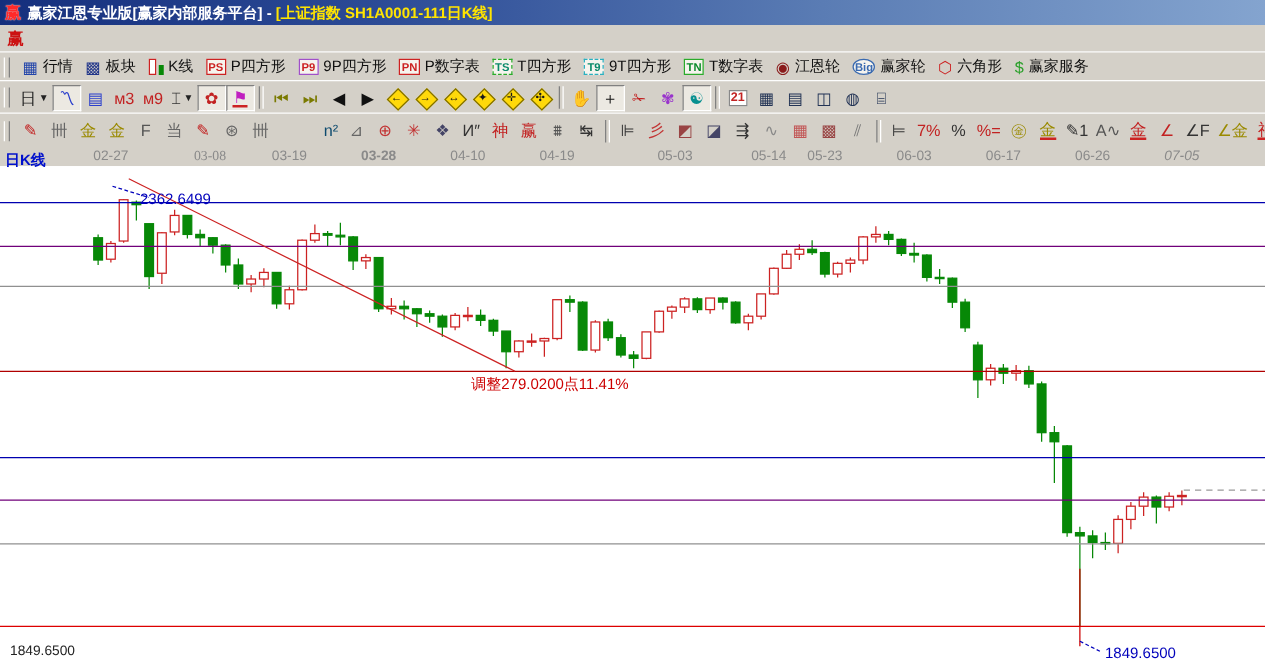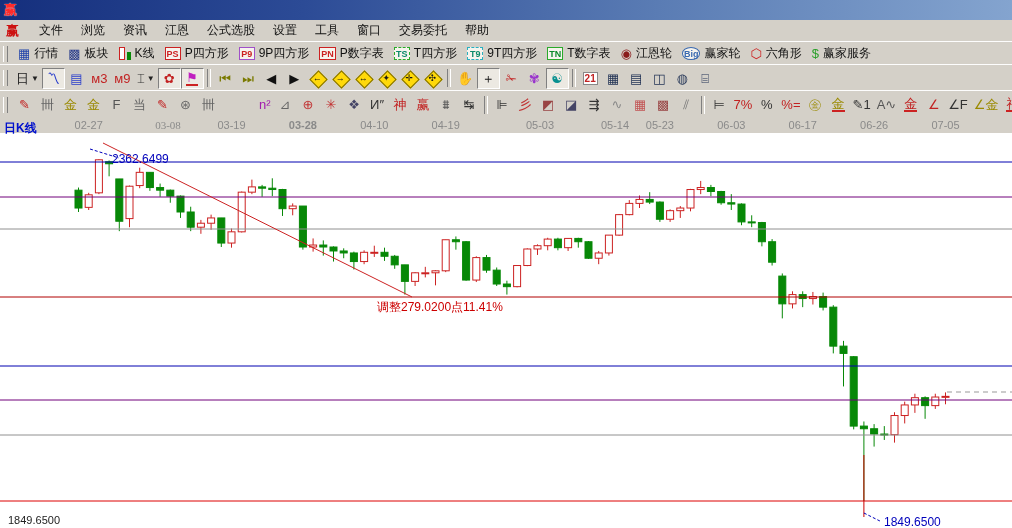--- a/index.html
+++ b/index.html
@@ -41,36 +41,27 @@
   
   .chartwrap{position:absolute;top:133px;left:0;width:1012px;height:395px;background:#fff;}
   .klabel{position:absolute;left:4px;top:120px;color:#0010cc;font-weight:bold;font-size:12px;z-index:6;}
 </style>
 </head>
 <body>
 
 <div class="app">
   <div class="titlebar">
     <span class="tlogo">赢</span>
+    <span>
+      <span>赢家江恩专业版[赢家内部服务平台] - </span><span class="tyellow">[上证指数  SH1A0001-111日K线]</span>
+    </span>
   </div>
 
   <div class="menubar">
     <span class="mlogo">赢</span>
-    <div id="menu-items" style="display:flex;">
-        <span class="mitem">文件</span>
-        <span class="mitem">浏览</span>
-        <span class="mitem">资讯</span>
-        <span class="mitem">江恩</span>
-        <span class="mitem">公式选股</span>
-        <span class="mitem">设置</span>
-        <span class="mitem">工具</span>
-        <span class="mitem">窗口</span>
-        <span class="mitem">交易委托</span>
-        <span class="mitem">帮助</span>
-      </div>
   </div>
 
   <div class="toolbar tb1" id="toolbar-main">
       <div class="grip"></div>
       <div class="t1item">
         <span class="gi" style="color: rgb(34, 68, 170);">▦</span>
         <span>行情</span>
       </div>
       <div class="t1item">
         <span class="gi" style="color: rgb(34, 54, 138);">▩</span>
@@ -248,21 +239,21 @@
       <button class="tbtn">
         <span style="color: rgb(194, 34, 34);">✎</span>
       </button>
       <button class="tbtn">
         <span style="color: rgb(102, 102, 102);">⊛</span>
       </button>
       <button class="tbtn">
         <span style="color: rgb(102, 102, 102);">卌</span>
       </button>
       <button class="tbtn">
-        <span style="color: #a21caf; padding-left: 36px;">n²</span>
+        <span style="color: #0c4a6e; padding-left: 36px;">n²</span>
       </button>
       <button class="tbtn">
         <span style="color: rgb(102, 102, 102);">⊿</span>
       </button>
       <button class="tbtn">
         <span style="color: rgb(194, 51, 51);">⊕</span>
       </button>
       <button class="tbtn">
         <span style="color: rgb(194, 51, 51);">✳</span>
       </button>
@@ -363,21 +354,21 @@
       <span style="left: 231.5px;">03-19</span>
       <span style="left: 302.9px; font-weight: bold;">03-28</span>
       <span style="left: 374.3px;">04-10</span>
       <span style="left: 445.7px;">04-19</span>
       <span style="left: 540px;">05-03</span>
       <span style="left: 615px;">05-14</span>
       <span style="left: 659.9px;">05-23</span>
       <span style="left: 731.3px;">06-03</span>
       <span style="left: 802.7px;">06-17</span>
       <span style="left: 874.1px;">06-26</span>
-      <span style="left: 945.5px;">07-05</span>
+      <span style="left: 945.5px; font-style: italic;">07-05</span>
     </div>
 
   <div class="klabel">日K线</div>
 
   <div class="chartwrap">
     <svg id="chart-svg" width="1012" height="395" viewBox="0 133 1012 395">
         <rect x="0" y="133" width="1012" height="395" fill="#ffffff"></rect>
         <line x1="78.5" y1="187.54064327485386" x2="78.5" y2="211.9909356725147" stroke="#078807" stroke-width="1"></line>
         <rect x="75" y="190.18391812865502" width="7" height="17.84210526315792" fill="#078807" stroke="#078807" stroke-width="1"></rect>
         <line x1="88.7" y1="192.8271929824562" x2="88.7" y2="210.0084795321638" stroke="#cc2222" stroke-width="1"></line>

